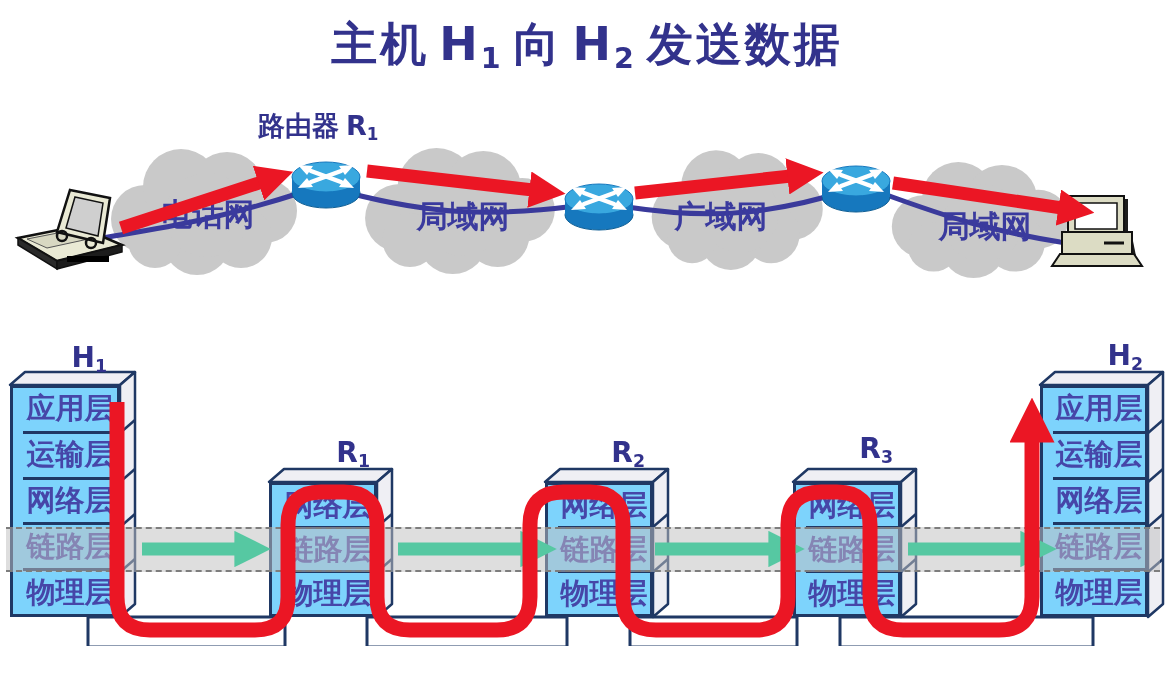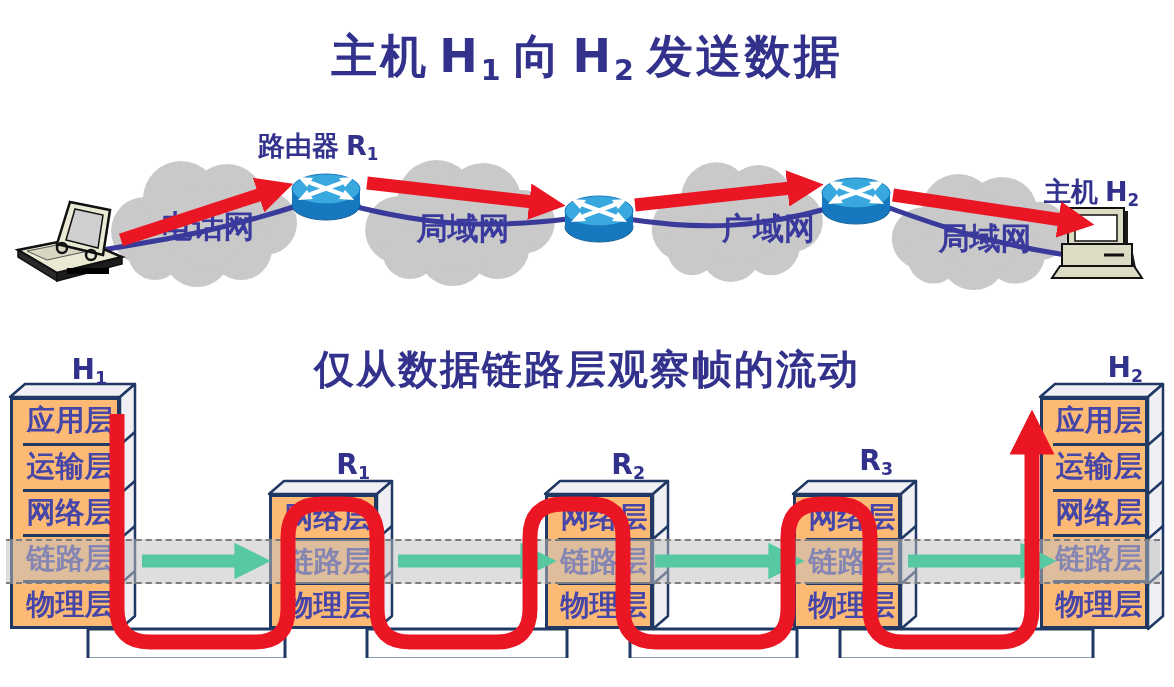--- a/index.html
+++ b/index.html
@@ -6,34 +6,33 @@
     --navy:#1F3864;
     --textblue:#32328C;
     --layertext:#4646A8;
     --red:#EB1624;
     --teal:#56C8A2;
   }
   html,body{margin:0;padding:0;background:#fff;}
   #stage{
     position:relative;width:1174px;height:646px;background:#ffffff;overflow:hidden;
     font-family:"DejaVu Sans","Liberation Sans",sans-serif;
-    margin-top:12px;
   }
   svg{position:absolute;left:0;top:0;}
   #bg{z-index:1;}
   #fg{z-index:4;pointer-events:none;}
   .txt{position:absolute;color:var(--textblue);font-weight:bold;white-space:nowrap;}
   #title{z-index:2;left:0;right:0;top:14px;text-align:center;font-size:46px;letter-spacing:3px;}
   #subtitle{z-index:2;left:0;right:0;top:330px;text-align:center;font-size:40px;letter-spacing:2px;}
   .tsub{font-size:0.62em;vertical-align:-0.28em;font-weight:bold;}
   .dev-lbl{z-index:2;font-size:27px;}
   .dev-lbl .base{margin-left:7px;}
   .cloud-lbl{position:absolute;z-index:2;color:#3A3A9E;font-size:31px;font-weight:600;text-align:center;z-index:2;}
   .stack{
-    position:absolute;z-index:2;background:#fdba74;border:3px solid var(--navy);
+    position:absolute;z-index:2;background:#7dd3fc;border:3px solid var(--navy);
     display:flex;flex-direction:column;box-sizing:border-box;padding-left:10px;
   }
   .layer{
     flex:1;display:flex;align-items:center;justify-content:center;
     font-size:29px;font-weight:600;color:var(--layertext);
   }
   .layer + .layer{border-top:3px solid var(--navy);}
   .stack-lbl{position:absolute;z-index:2;font-size:28px;font-weight:bold;color:var(--textblue);text-align:right;width:70px;}
   #link-band{
     position:absolute;z-index:3;left:6px;top:527px;width:1154px;height:45px;
@@ -159,32 +158,28 @@
       <line x1="1148" y1="433" x2="1163" y2="420"></line>
         <line x1="1148" y1="482" x2="1163" y2="469"></line>
       <line x1="1148" y1="527" x2="1163" y2="514"></line>
         <line x1="1148" y1="572" x2="1163" y2="559"></line>
     </g>
   </svg>
 
   <div id="title" class="txt">
     <span>主机</span><span class="base" style="margin-left:10px">H</span><span class="tsub">1</span><span style="margin-left:10px">向</span><span style="margin-left:10px">H</span><span class="tsub">2</span><span style="margin-left:10px">发送数据</span>
   </div>
-  <div id="subtitle" class="txt"><span>仅从数据链路层观察帧的流动</span></div>
-
-  <div class="txt dev-lbl" style="left:258px;top:116px;">
+
+  <div class="txt dev-lbl" style="left:258px;top:108px;">
     <span>路由器</span><span class="base">R</span><span class="tsub">1</span>
-  </div>
-  <div class="txt dev-lbl" style="left:1044px;top:162px;">
-    <span>主机</span><span class="base">H</span><span class="tsub">2</span>
   </div>
 
   <div class="cloud-lbl" style="left:148px;top:194px;width:120px;">电话网</div>
   <div class="cloud-lbl" style="left:398px;top:196px;width:130px;">局域网</div>
-  <div class="cloud-lbl" style="left:685px;top:196px;width:130px;text-align:right;">广域网</div>
+  <div class="cloud-lbl" style="left:656px;top:196px;width:130px;">广域网</div>
   <div class="cloud-lbl" style="left:920px;top:206px;width:130px;">局域网</div>
 
   <div class="stack" style="left:10px;top:385px;width:110px;height:232px;">
     <div class="layer">应用层</div>
     <div class="layer">运输层</div>
     <div class="layer">网络层</div>
     <div class="layer">链路层</div>
     <div class="layer">物理层</div>
   </div>
   <div class="stack" style="left:269px;top:482px;width:108px;height:135px;">

